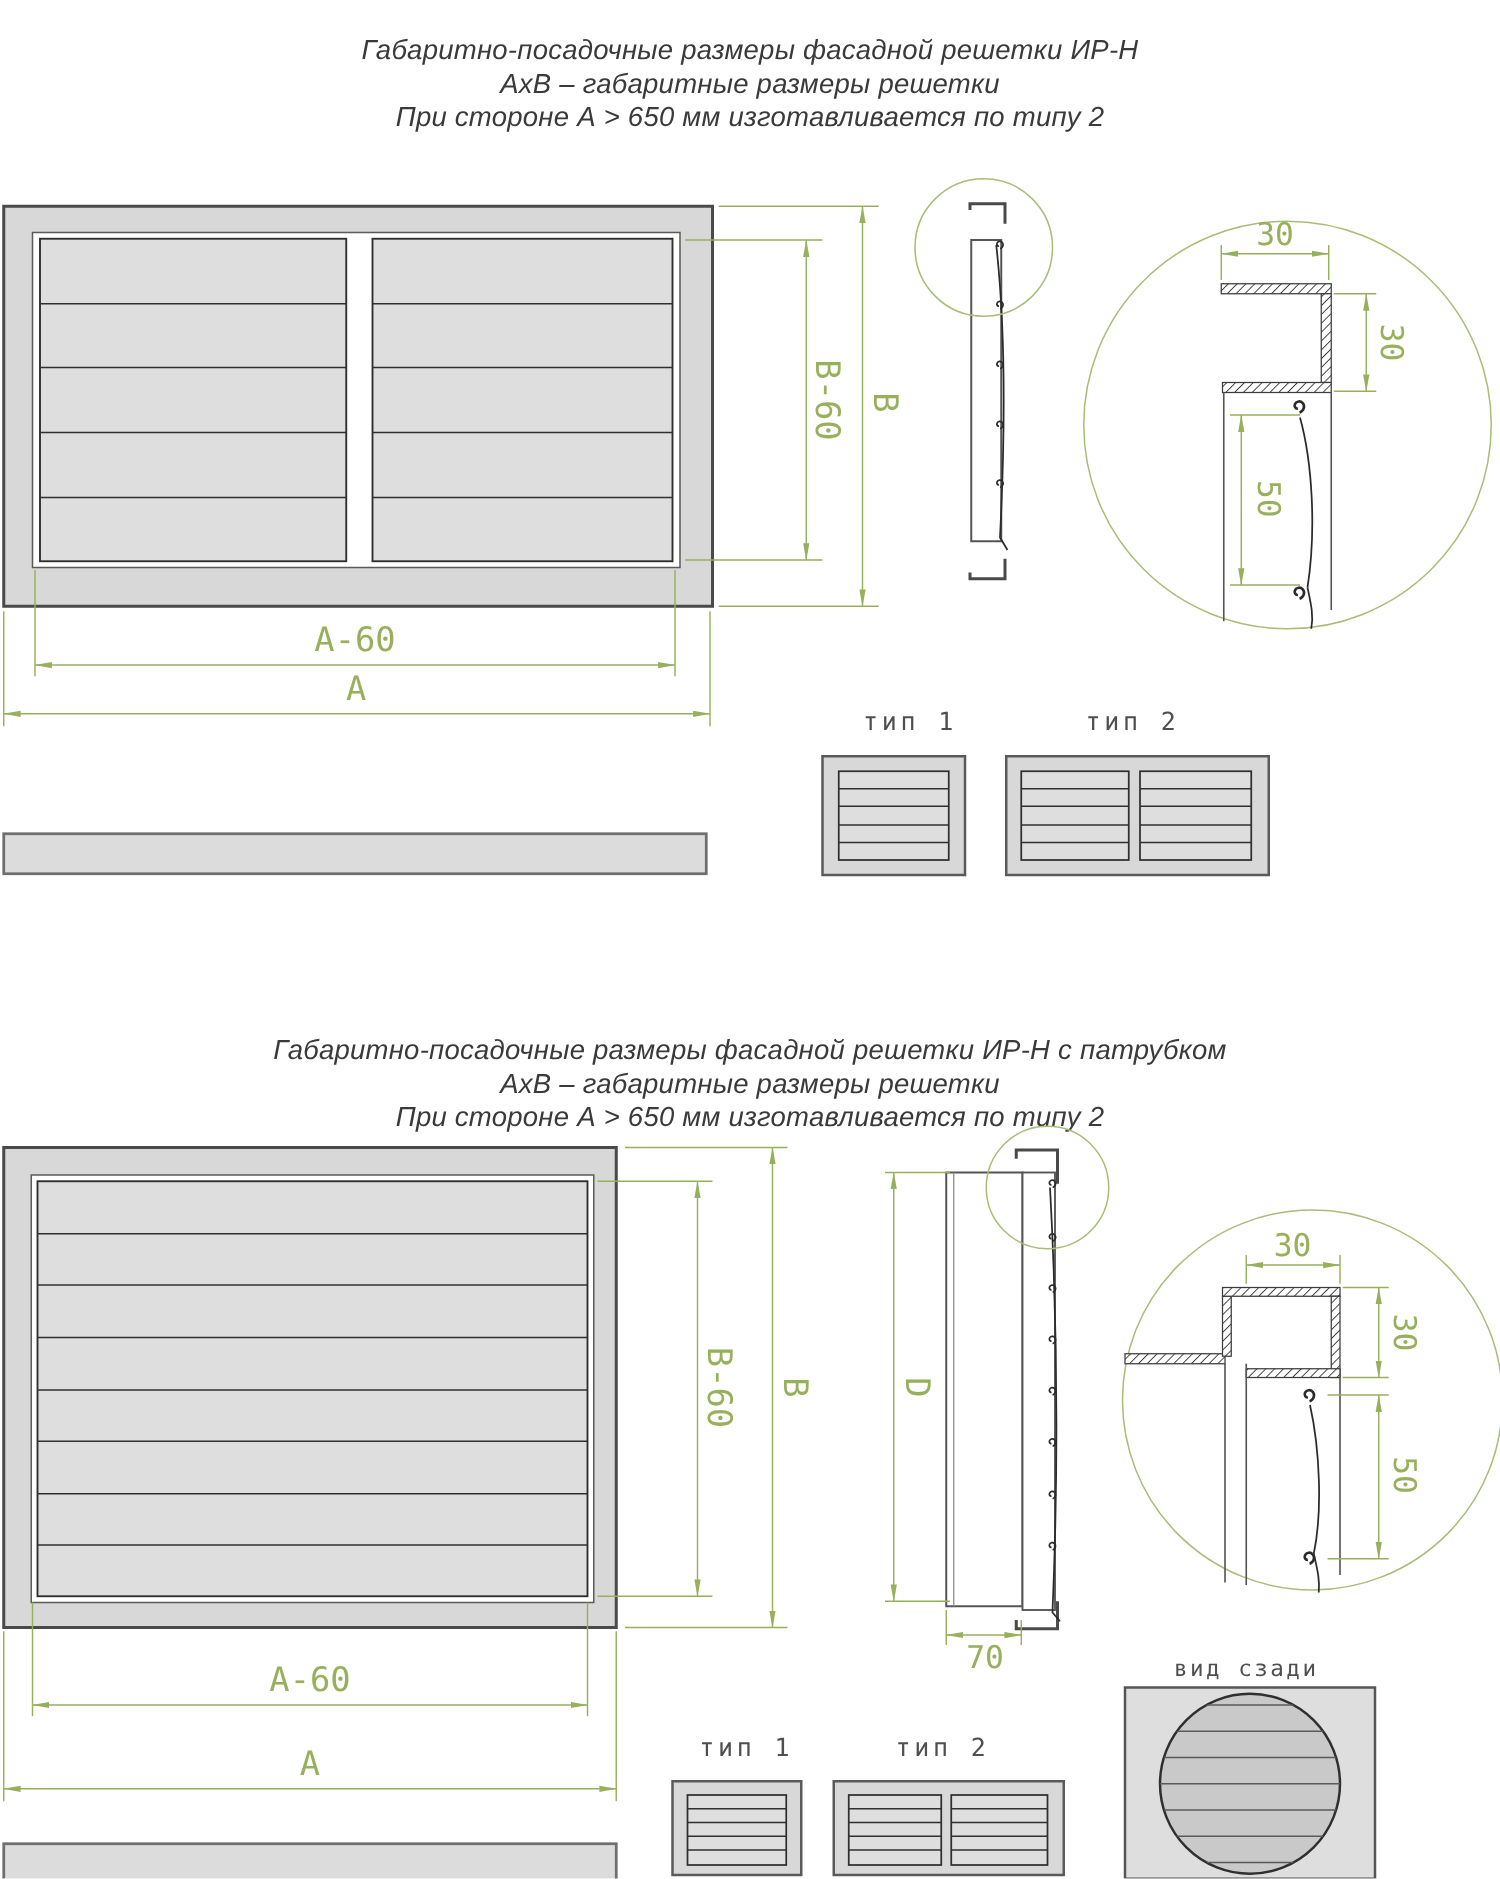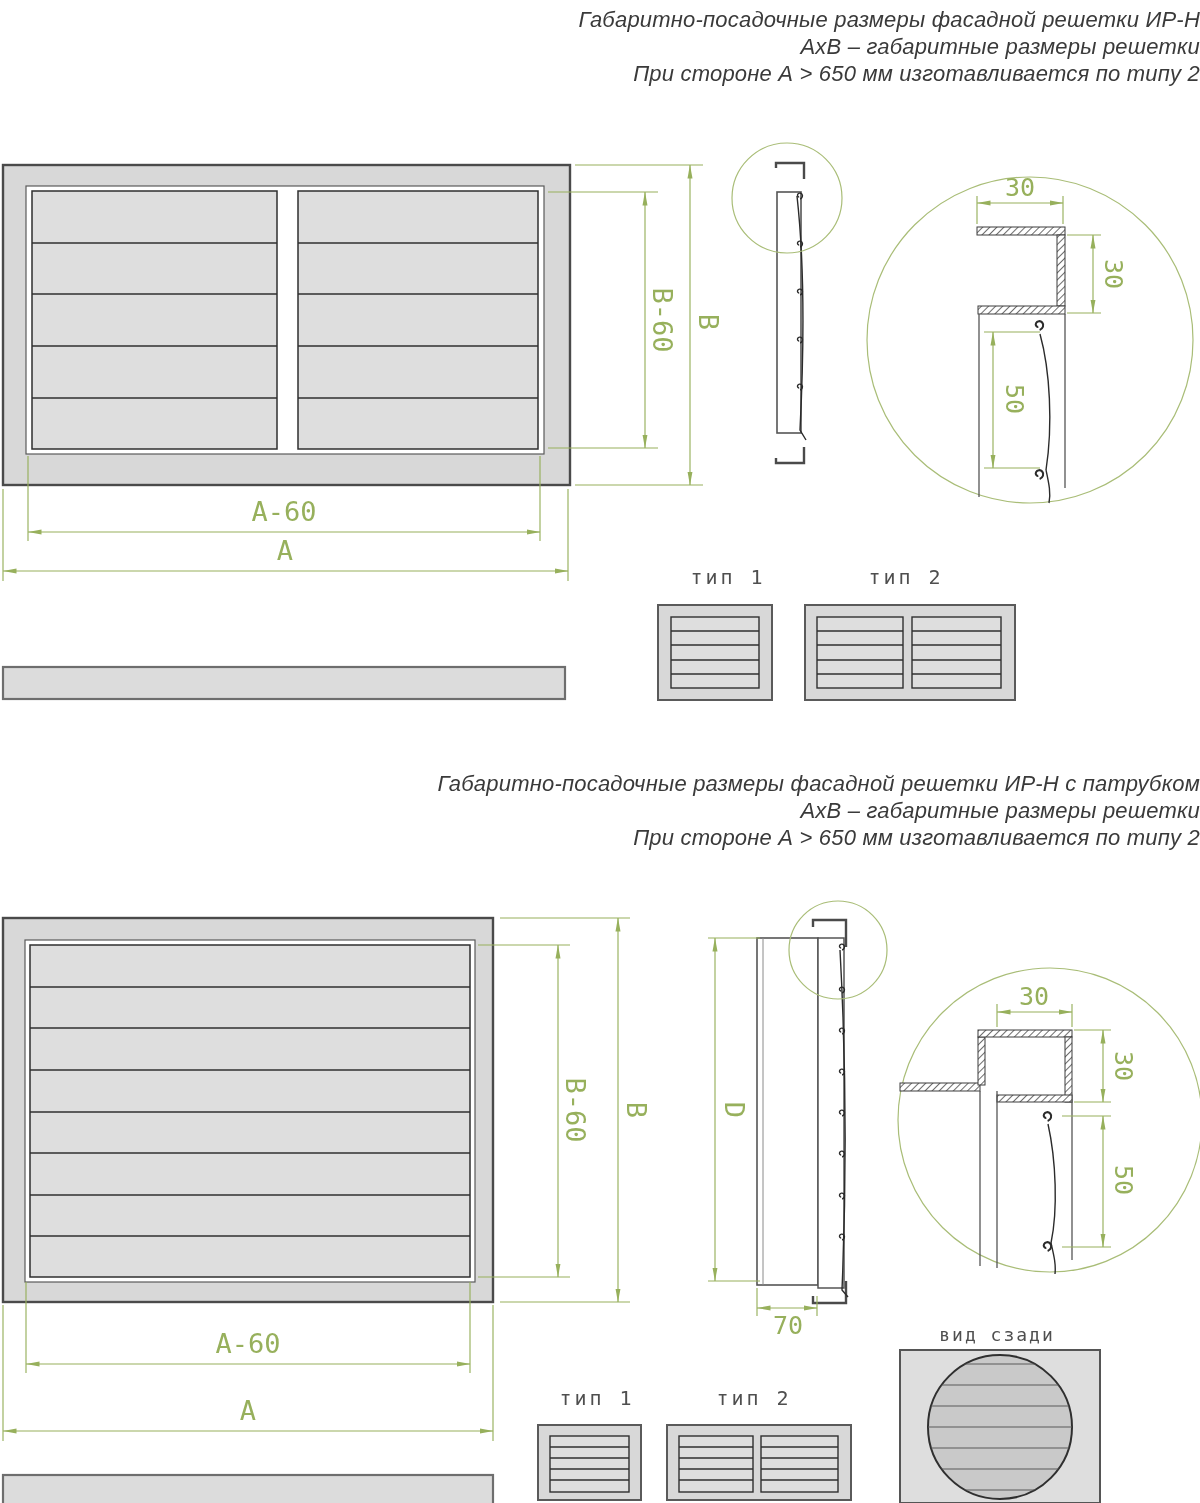--- a/index.html
+++ b/index.html
@@ -1,19 +1,19 @@
 <!DOCTYPE html>
 <html><head>
 <meta charset="utf-8">
 <style>
   html,body{margin:0;padding:0;background:#fff;}
   .page{position:relative;width:1200px;height:1503px;background:#fff;overflow:hidden;
         font-family:"Liberation Sans",sans-serif;}
-  .title-block{position:absolute;left:0;width:100%;text-align:right;
-        font-style:italic;font-size:22px;line-height:27px;color:#3a3a3a;letter-spacing:.2px;}
+  .title-block{position:absolute;left:0;width:100%;text-align:center;
+        font-style:italic;font-size:22px;line-height:27px;color:#3a3a3a;letter-spacing:.2px;margin-top:20px;}
   svg{position:absolute;left:0;top:0;}
   .dimtxt{font-family:"DejaVu Sans Mono","Liberation Mono",monospace;fill:#97b05c;}
   .dim-main{font-size:27px;}
   .dim-det{font-size:25px;}
   .captxt{font-family:"DejaVu Sans Mono","Liberation Mono",monospace;fill:#4f4f4f;
           font-size:20px;letter-spacing:3px;}
   .capsm{font-family:"DejaVu Sans Mono","Liberation Mono",monospace;fill:#4f4f4f;
           font-size:18px;letter-spacing:2px;}
   .gline{stroke:#97b05c;stroke-width:1.15;fill:none;}
   .gcirc{stroke:#a9bd77;stroke-width:1.2;fill:none;}
@@ -25,21 +25,21 @@
 <body>
 
 <div class="page">
 
   <div class="title-block" style="top:6px">
     <div>Габаритно-посадочные размеры фасадной решетки ИР-Н</div>
     <div>АхВ – габаритные размеры решетки</div>
     <div>При стороне А &gt; 650 мм изготавливается по типу 2</div>
   </div>
 
-  <div class="title-block" style="top:770px">
+  <div class="title-block" style="top:806px">
     <div>Габаритно-посадочные размеры фасадной решетки ИР-Н с патрубком</div>
     <div>АхВ – габаритные размеры решетки</div>
     <div>При стороне А &gt; 650 мм изготавливается по типу 2</div>
   </div>
 
   <svg width="1200" height="1503" viewBox="0 0 1200 1503">
     <defs>
       <marker id="ar" viewBox="0 0 14 6" refX="13.5" refY="3" markerWidth="14" markerHeight="6" markerUnits="userSpaceOnUse" orient="auto-start-reverse">
         <path d="M0,0.5 L14,3 L0,5.5 z" fill="#97b05c"></path>
       </marker>

